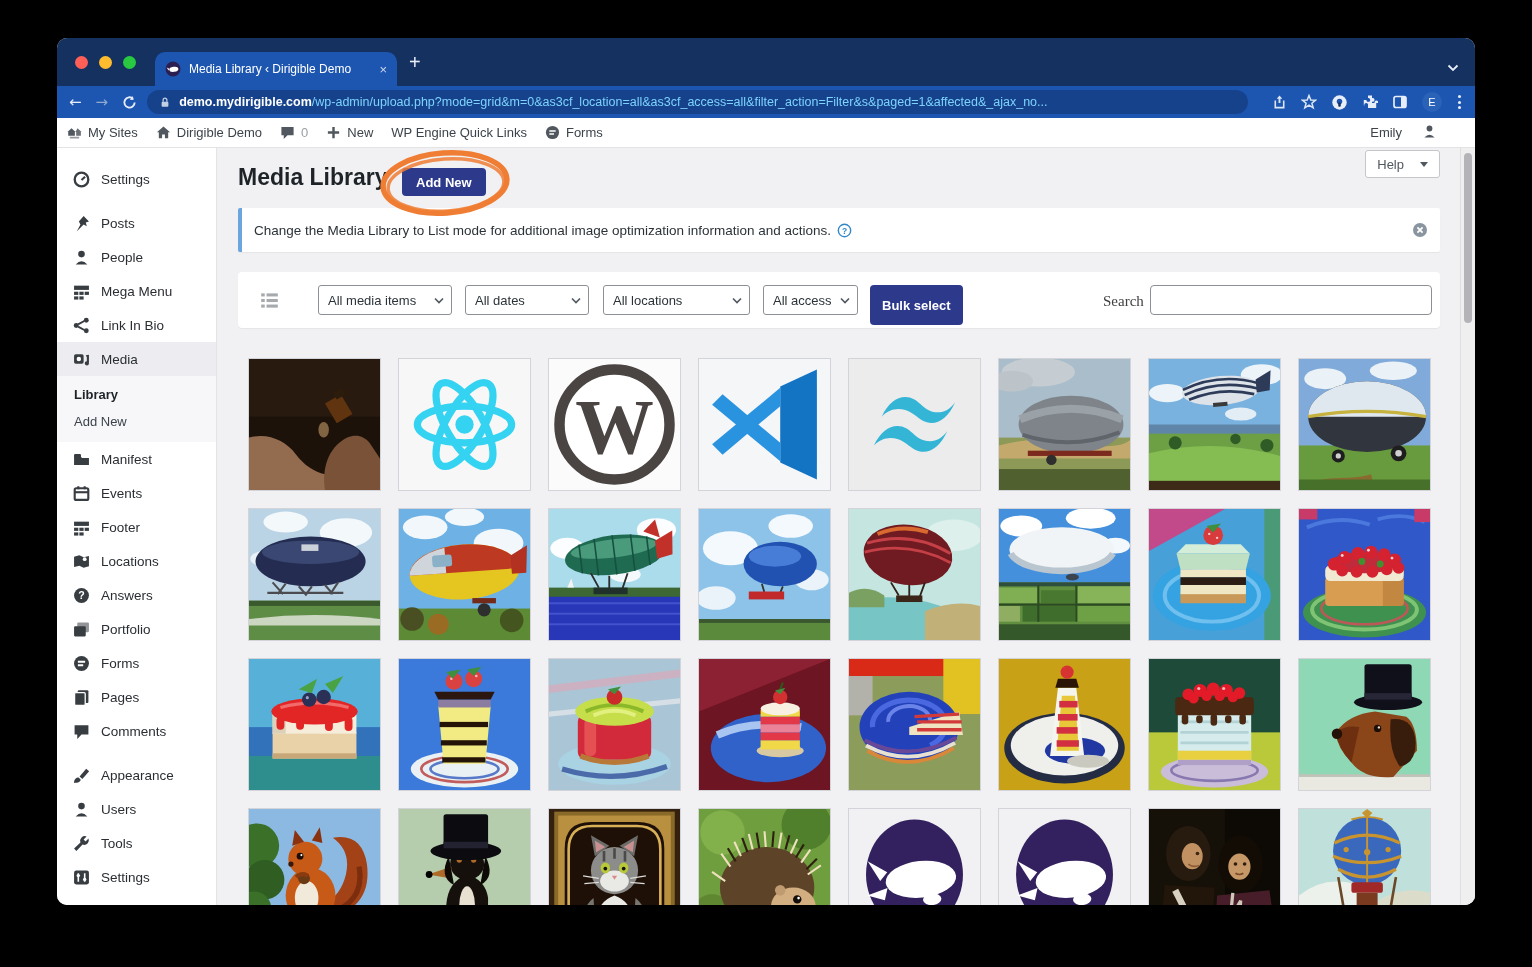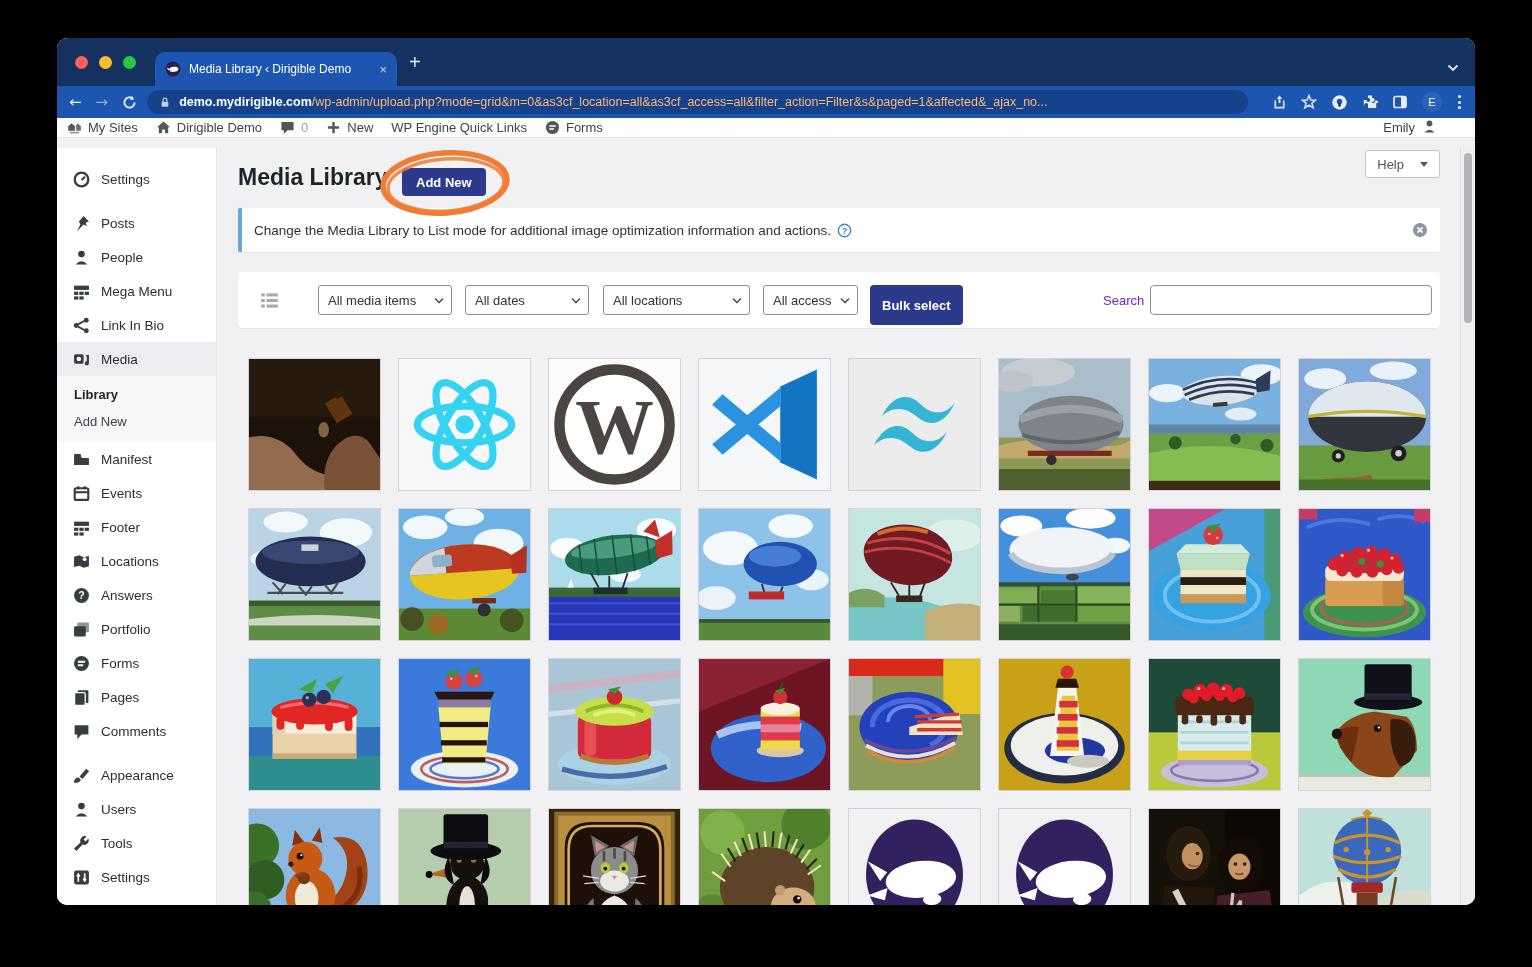--- a/index.html
+++ b/index.html
@@ -18,34 +18,34 @@
   .newtab{position:absolute;left:352px;top:13px;color:#e8eef8;font-size:20px;font-weight:400;}
   .strip-chev{position:absolute;right:16px;top:20px;}
   .toolbar{position:absolute;left:0;top:48px;width:100%;height:32px;background:#1d56b1;
     display:flex;align-items:center;padding:0 12px;box-sizing:border-box;}
   .nav-btn{font-family:"DejaVu Sans",sans-serif;font-size:15px;color:#e8eef8;margin-right:14px;}
   .nav-btn.dim{color:#8fa9cf;}
   .urlbar{flex:1;height:24px;border-radius:12px;background:#16428c;display:flex;align-items:center;
     padding:0 12px;margin:0 10px;overflow:hidden;white-space:nowrap;}
   .url-text{font-size:12.5px;overflow:hidden;text-overflow:ellipsis;}
   .url-domain{color:#fff;font-weight:bold;}
-  .url-path{color:#fdba74;}
+  .url-path{color:#7dd3fc;}
   .tb-icon{margin-left:14px;display:flex;align-items:center;}
   .avatar-e{width:20px;height:20px;border-radius:50%;background:#2a62b8;color:#fff;font-size:11px;
     display:flex;align-items:center;justify-content:center;margin-left:14px;}
   .dots{display:flex;flex-direction:column;gap:2.5px;margin-left:14px;padding:2px;}
   .dots i{width:3px;height:3px;border-radius:50%;background:#e8eef8;}
   
-  .adminbar{position:absolute;left:0;top:80px;width:100%;height:20px;background:#fff;
+  .adminbar{position:absolute;left:0;top:80px;width:100%;height:30px;background:#fff;
     border-bottom:1px solid #e3e3e6;display:flex;align-items:center;padding:0 10px;box-sizing:border-box;
     font-size:13px;color:#3c434a;}
   .ab-item{display:flex;align-items:center;gap:6px;margin-right:18px;}
   .ab-item svg{display:block;}
   .ab-muted{color:#9aa0a6;}
-  .ab-right{margin-left:auto;display:flex;align-items:center;gap:7px;margin-right:28px;}
+  .ab-right{margin-left:auto;display:flex;align-items:center;gap:20px;margin-right:28px;}
   
   .sidebar{position:absolute;left:0;top:110px;bottom:0;width:160px;background:#fff;
     border-right:1px solid #e4e4e8;padding-top:14px;box-sizing:border-box;overflow:hidden;}
   .side-item{height:34px;display:flex;align-items:center;gap:11px;padding-left:16px;
     font-size:13.5px;color:#2a2e33;cursor:pointer;}
   .side-item .icn{width:17px;height:17px;color:#383d42;flex:0 0 17px;}
   .side-item.active{background:#ededf1;}
   .side-gap{height:10px;}
   .side-sub{background:#f7f7f9;padding:5px 0 7px 0;}
   .sub-item{height:27px;display:flex;align-items:center;padding-left:17px;font-size:13px;color:#3c434a;cursor:pointer;}
@@ -65,21 +65,21 @@
     display:flex;align-items:center;box-sizing:border-box;padding:0 12px;font-size:13.5px;color:#2c3338;}
   .notice .qicon{margin-left:6px;display:flex;}
   .notice .dismiss{margin-left:auto;display:flex;cursor:pointer;}
   .filterbar{position:absolute;left:21px;top:124px;width:1202px;height:56px;background:#fff;border-radius:4px;
     box-shadow:0 1px 1px rgba(0,0,0,.05);}
   .list-icn{position:absolute;left:22px;top:19px;}
   .dd{position:absolute;top:13px;height:30px;border:1px solid #8c8f94;border-radius:3px;background:#fff;
     font-size:13px;color:#2c3338;display:flex;align-items:center;padding:0 22px 0 9px;box-sizing:border-box;cursor:pointer;}
   .dd svg{position:absolute;right:7px;top:11px;}
   .bulk{position:absolute;left:632px;top:13px;height:40px;padding:0 12px;}
-  .search-lbl{position:absolute;left:865px;top:21px;font-size:13px;color:#6d28d9;}
+  .search-lbl{position:absolute;left:865px;top:21px;font-size:15px;color:#404040;font-family:Liberation Serif, serif;}
   .search-input{position:absolute;left:912px;top:13px;width:282px;height:30px;border:1px solid #8c8f94;
     border-radius:4px;box-sizing:border-box;background:#fff;font-size:13px;padding:0 8px;font-family:inherit;}
   .grid{position:absolute;left:31px;top:210px;width:1183px;height:547px;display:grid;
     grid-template-columns:repeat(8,133px);grid-auto-rows:133px;gap:17px;overflow:hidden;}
   .cell{width:133px;height:133px;border:1px solid #d3d3da;box-sizing:border-box;background:#fff;cursor:pointer;}
   .cell svg{display:block;width:100%;height:100%;}
   .scrolltrack{position:absolute;right:0;top:110px;bottom:0;width:14px;background:#efefef;border-left:1px solid #dedede;}
   .scrollthumb{position:absolute;left:3px;top:5px;width:8px;height:170px;border-radius:4px;background:#b3b3b8;}
 </style>
 </head>

